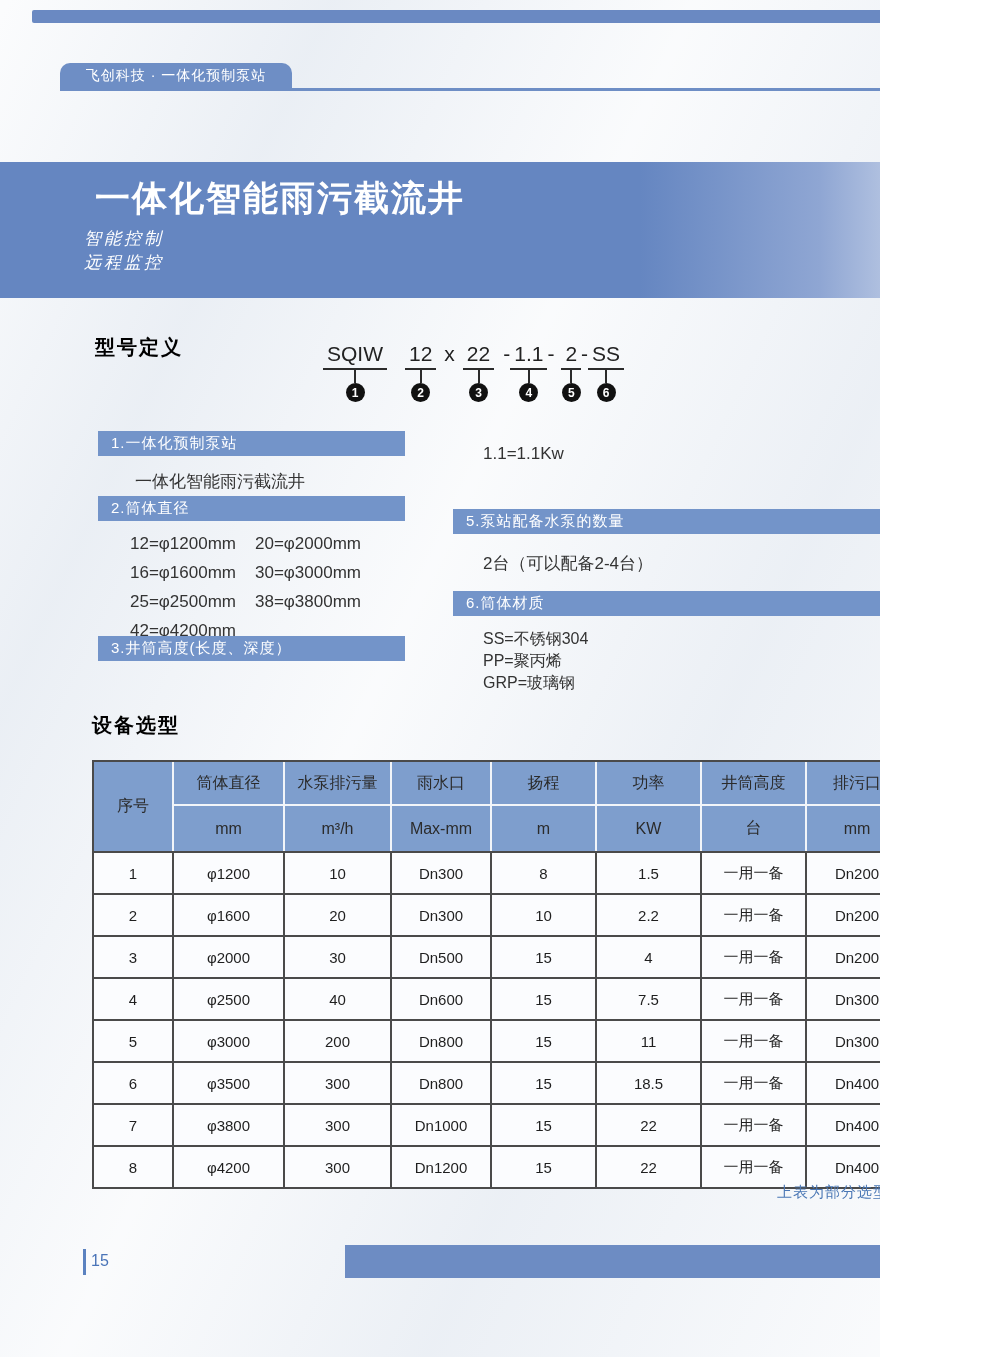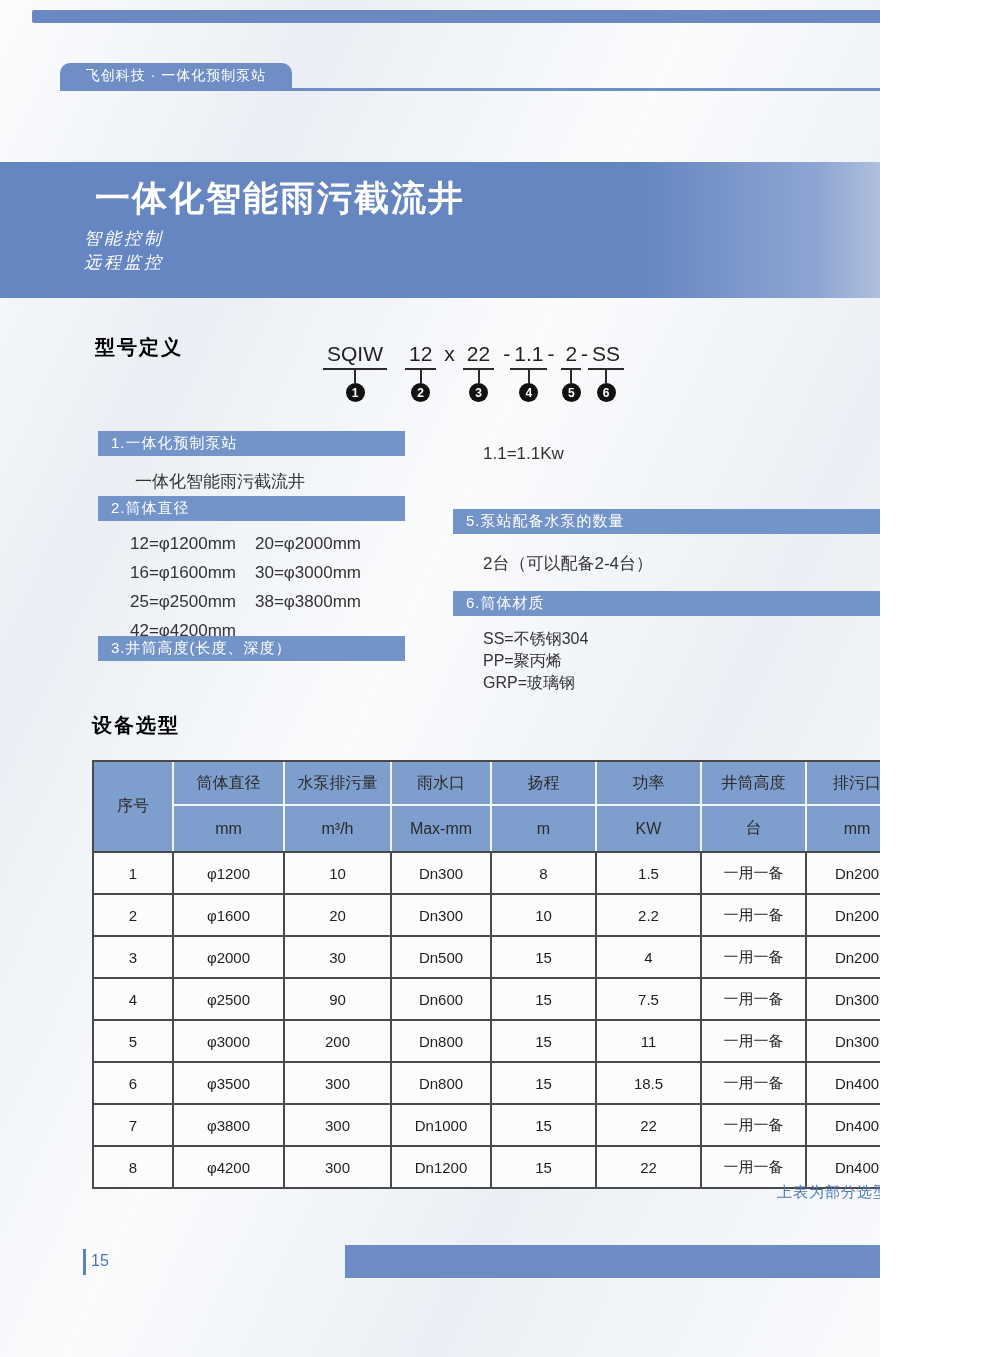--- a/index.html
+++ b/index.html
@@ -251,21 +251,21 @@
             <td>30</td>
             <td>Dn500</td>
             <td>15</td>
             <td>4</td>
             <td>一用一备</td>
             <td>Dn200</td>
           </tr>
           <tr>
             <td>4</td>
             <td>φ2500</td>
-            <td>90</td>
+            <td>40</td>
             <td>Dn600</td>
             <td>15</td>
             <td>7.5</td>
             <td>一用一备</td>
             <td>Dn300</td>
           </tr>
           <tr>
             <td>5</td>
             <td>φ3000</td>
             <td>200</td>

